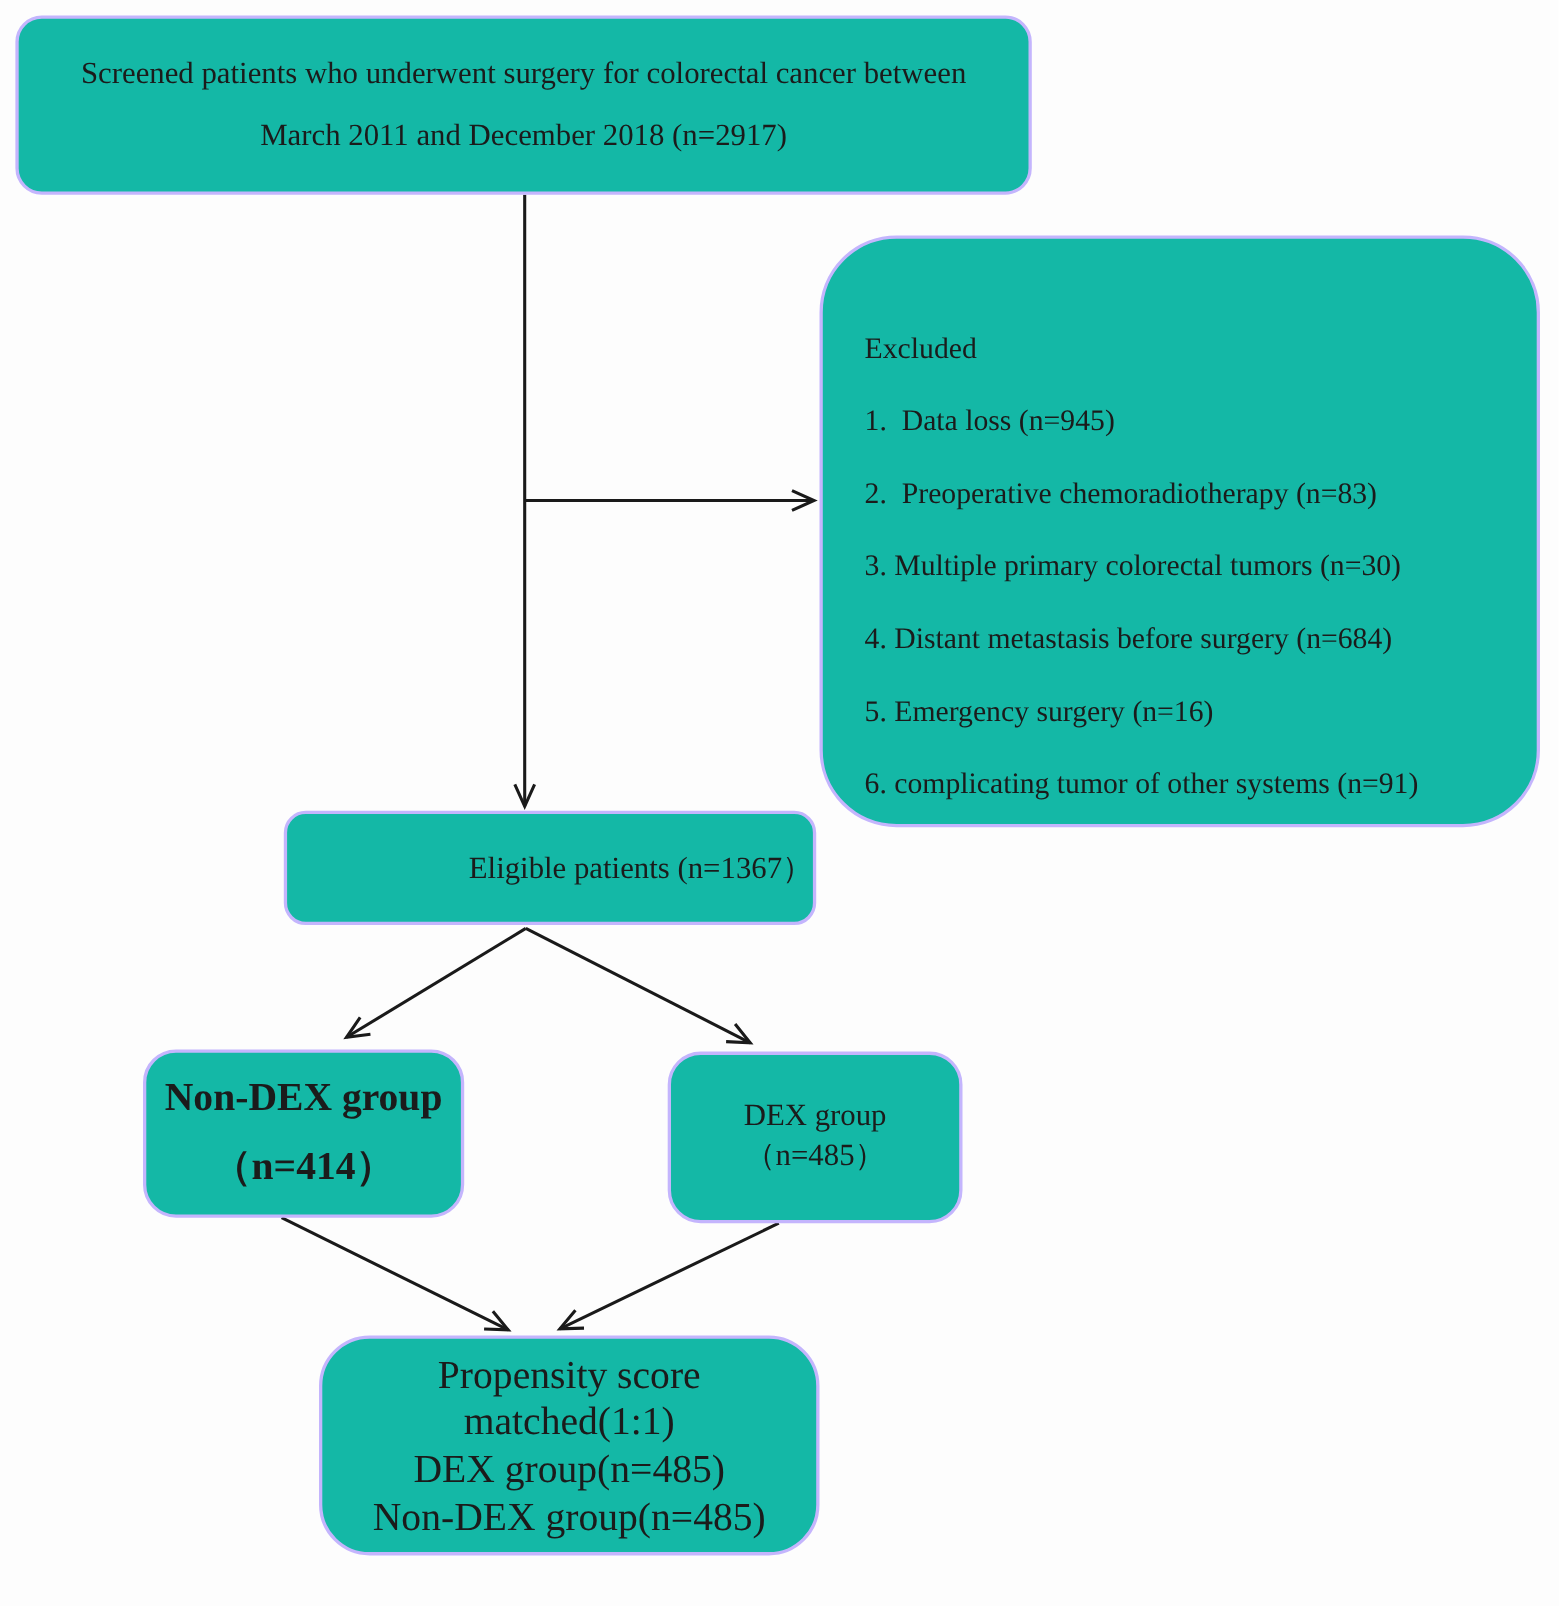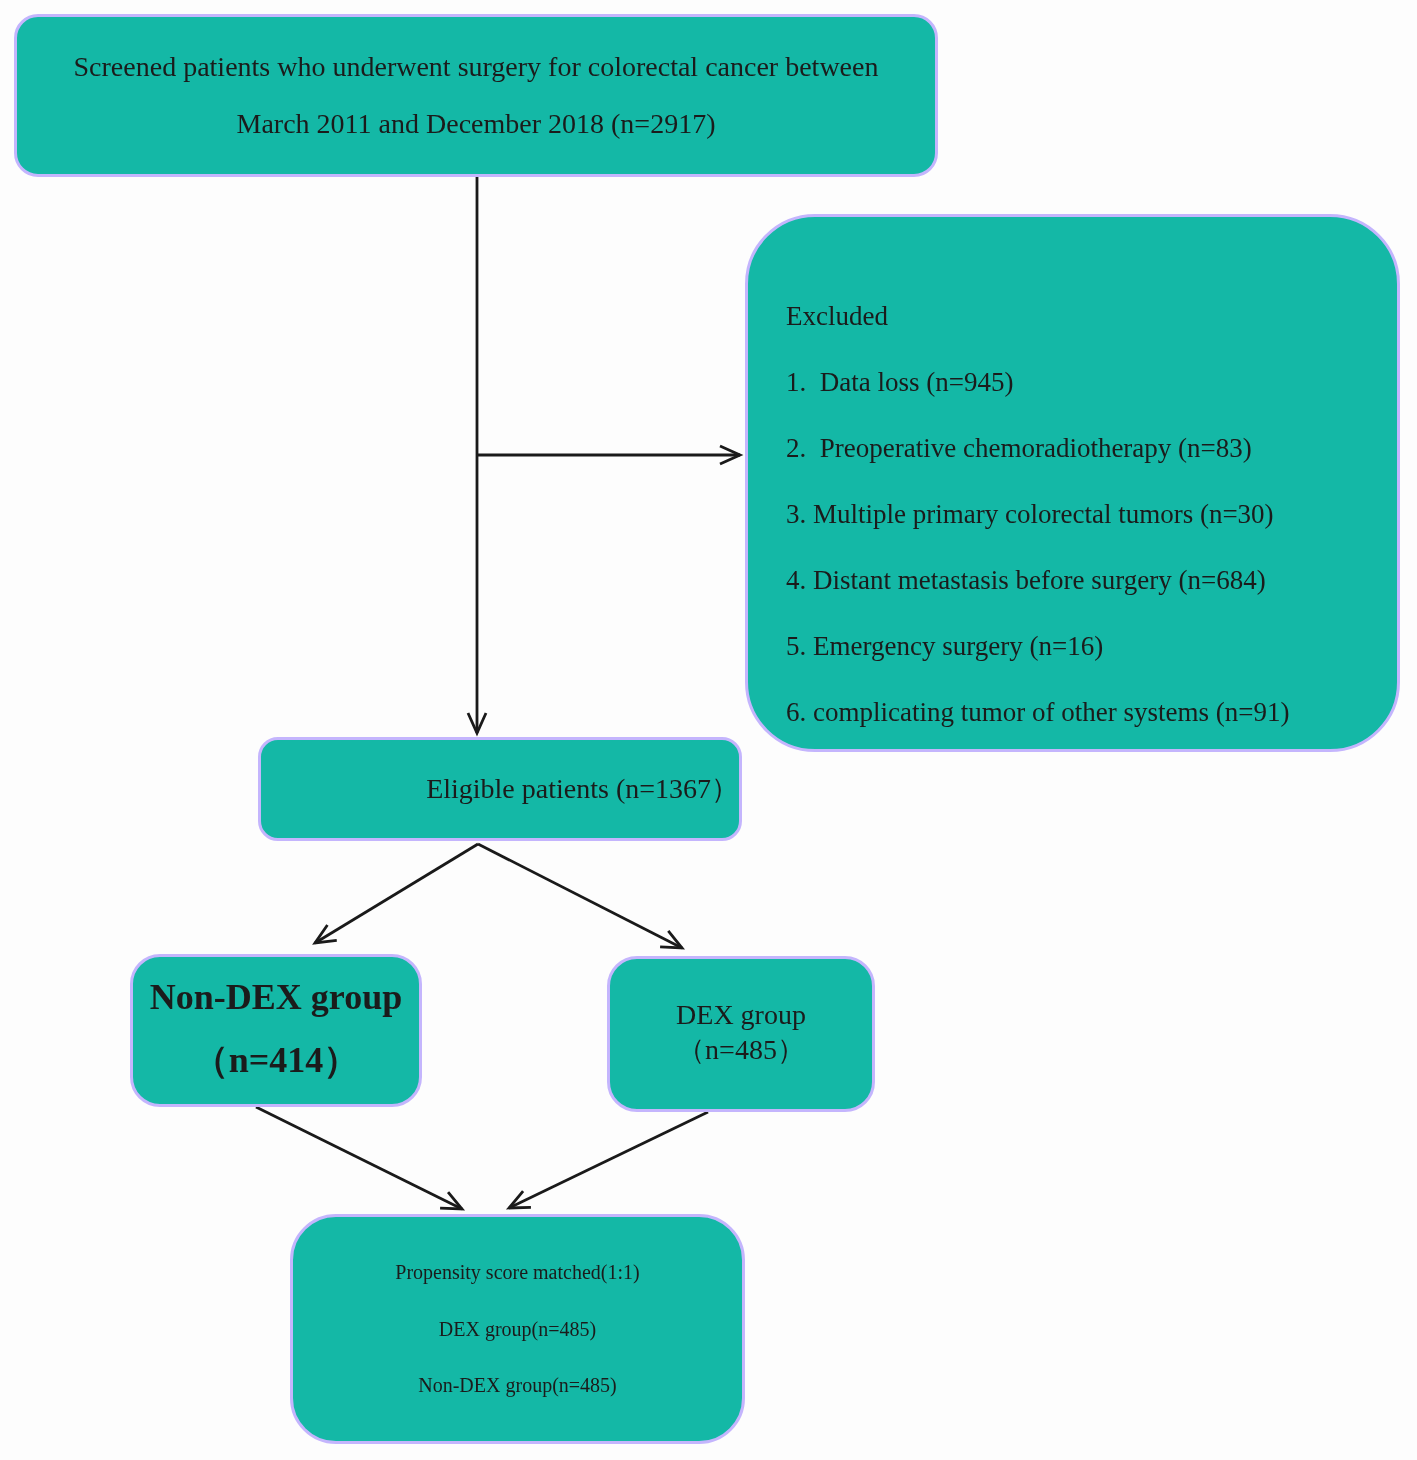--- a/index.html
+++ b/index.html
@@ -53,23 +53,23 @@
     font-size: 36px;
     font-weight: bold;
   }
   .box-dex {
     left: 607px; top: 956px; width: 268px; height: 156px;
     border-radius: 30px;
     font-size: 28px;
     justify-content: center;
   }
   .box-matched {
-    left: 290px; top: 1214px; width: 455px; height: 230px;
+    left: 290px; top: 1214px; width: 455px; height: 200px;
     border-radius: 46px;
-    font-size: 20px;
+    font-size: 36px;
     padding: 10px 6px;
   }
   .arrows {
     position: absolute;
     left: 0; top: 0;
     width: 1417px; height: 1460px;
     pointer-events: none;
   }
   .arrows path { stroke: #1a1a1a; stroke-width: 2.8; fill: none; }
 </style>

